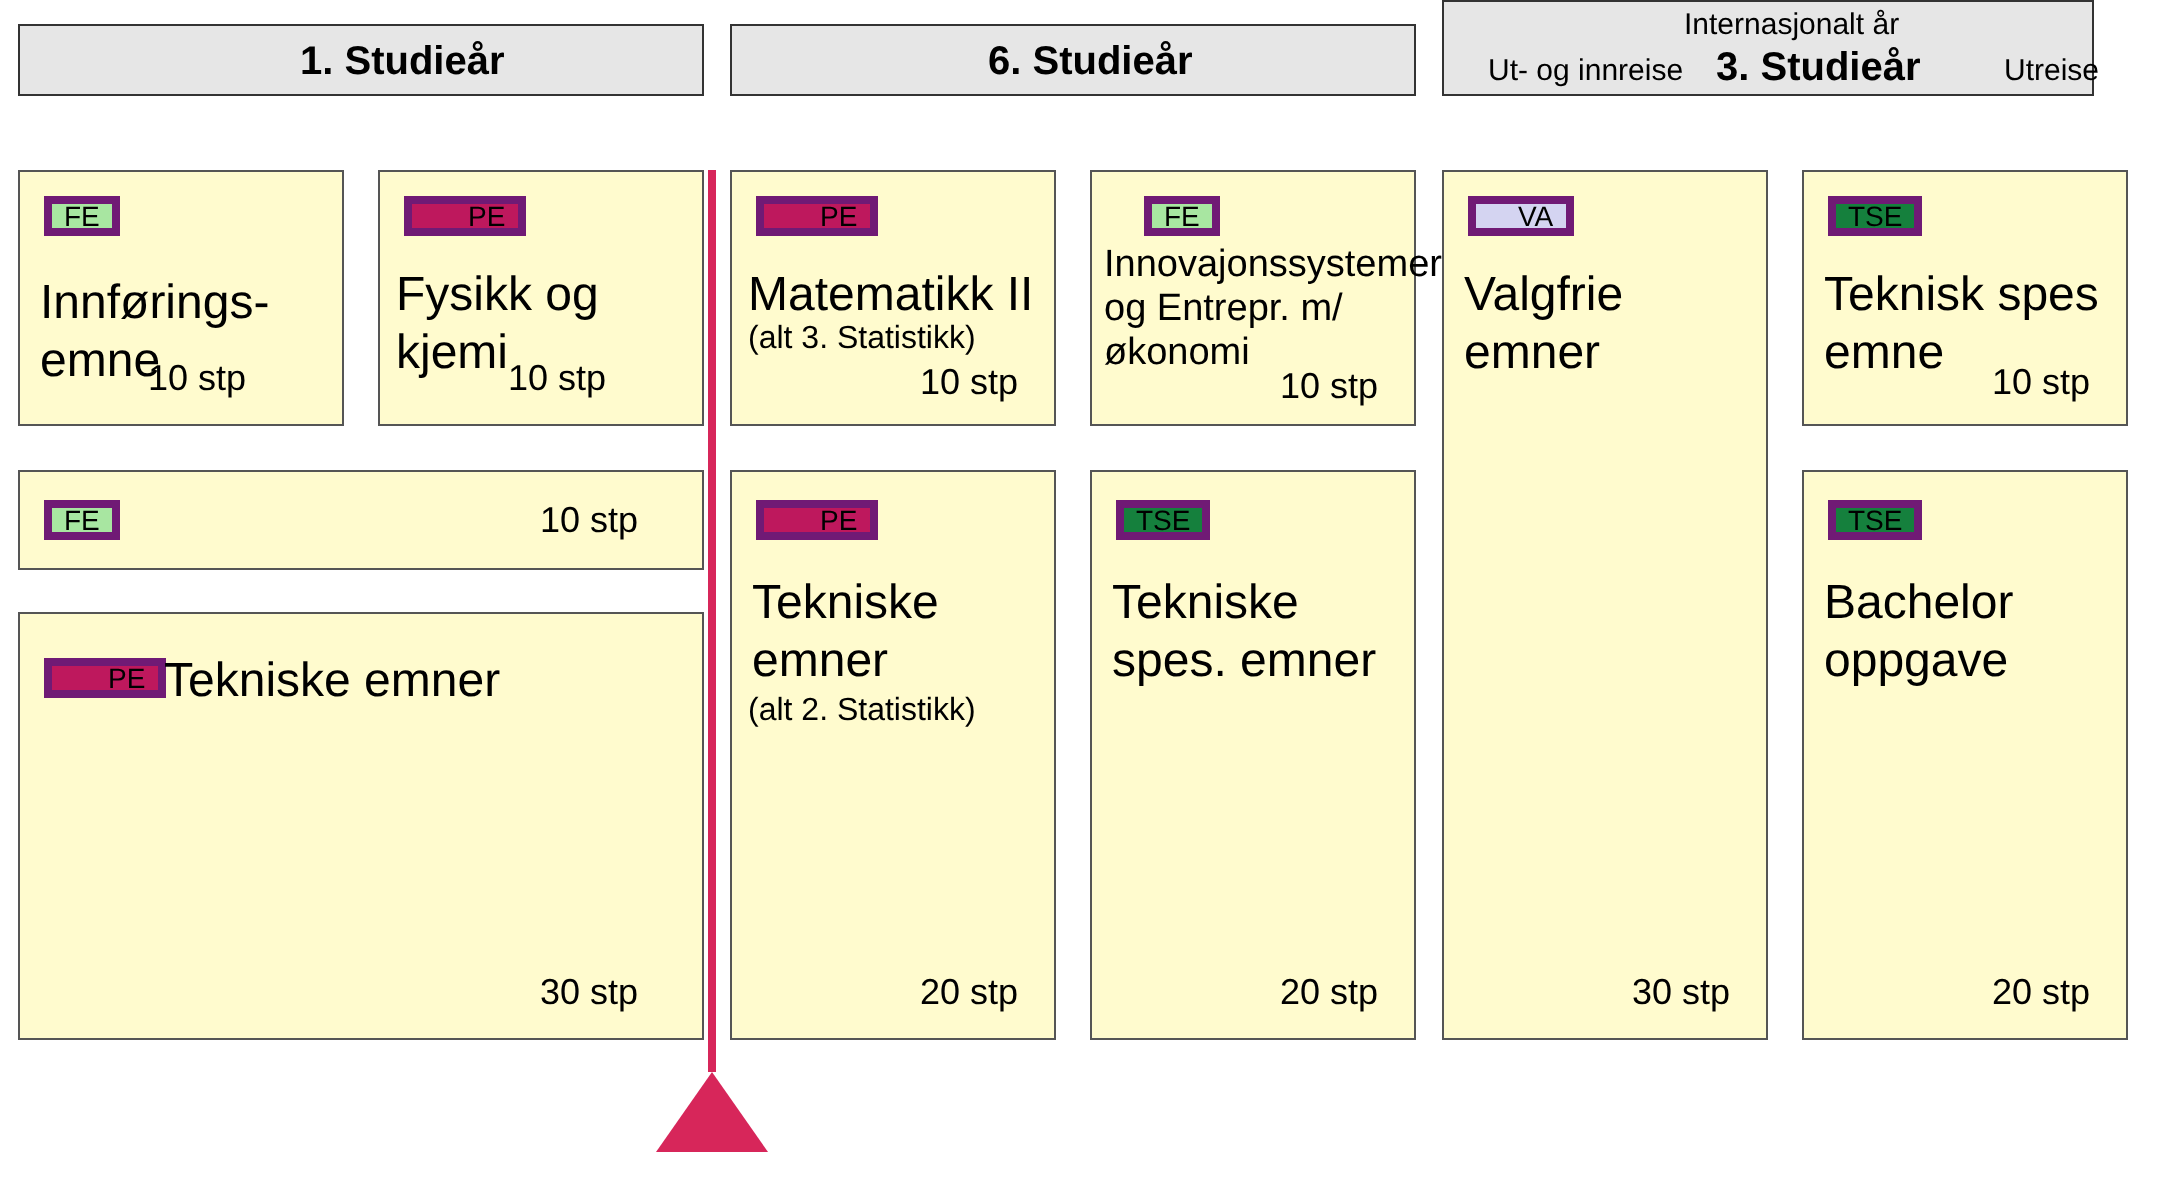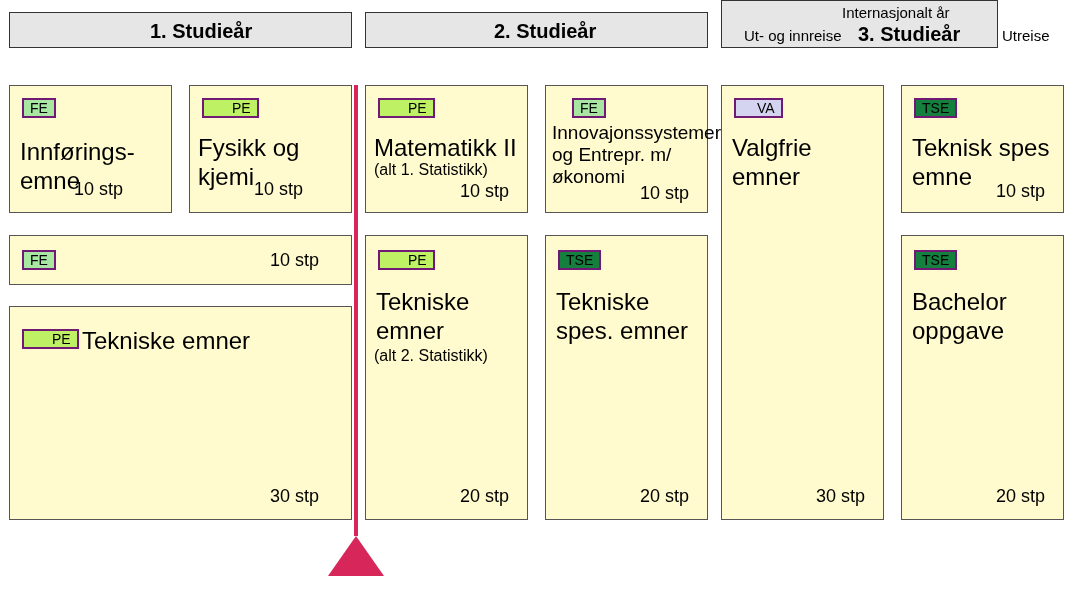--- a/index.html
+++ b/index.html
@@ -36,31 +36,31 @@
   .course {
     position: absolute;
     background: #fffbce;
     border: 1px solid #555;
     box-sizing: border-box;
   }
   .tag {
     position: absolute;
     font-size: 14px;
     padding: 0 6px;
-    border: 2px solid #701a75;
+    border: 4px solid #701a75;
     line-height: 18px;
     height: 20px;
     box-sizing: border-box;
     display: flex;
     align-items: center;
     justify-content: center;
     font-weight: normal;
   }
   .tag-FE  { background: #a8e6a1; }
-  .tag-PE  { background: #bef264; padding-left: 28px; }
+  .tag-PE  { background: #be185d; padding-left: 28px; }
   .tag-TSE { background: #15803d; }
   .tag-VA  { background: #d4d4f1; }
   .title {
     position: absolute;
     font-size: 24px;
     line-height: 1.2;
     white-space: pre-line;
   }
   .subtitle {
     position: absolute;
@@ -88,24 +88,24 @@
 </head>
 <body>
 
 <div class="canvas">
 
   <div class="year-header" style="left:9px; top:12px; width:343px; height:36px;">
     <span class="main-label" style="left:140px; top:7px;">1. Studieår</span>
   </div>
 
   <div class="year-header" style="left:365px; top:12px; width:343px; height:36px;">
-    <span class="main-label" style="left:128px; top:7px;">2. Studieår</span>
+    <span class="main-label" style="left:128px; top:7px;">6. Studieår</span>
   </div>
 
-  <div class="year-header" style="left:721px; top:0px; width:277px; height:48px;">
+  <div class="year-header" style="left:721px; top:0px; width:326px; height:48px;">
     <span class="sub-label" style="left:120px; top:3px;">Internasjonalt år</span>
     <span class="sub-label" style="left:22px; top:26px;">Ut- og innreise</span>
     <span class="main-label" style="left:136px; top:22px;">3. Studieår</span>
     <span class="sub-label" style="left:280px; top:26px;">Utreise</span>
   </div>
 
   <div class="course" style="left:9px; top:85px; width:163px; height:128px;">
     <span class="tag tag-FE" style="left:12px; top:12px;">FE</span>
     <span class="title" style="left:10px; top:52px;">Innførings-
 emne</span>
@@ -129,21 +129,21 @@
     <span class="title" style="left:72px; top:20px;">Tekniske emner</span>
     <span class="credits" style="right:32px; bottom:12px;">30 stp</span>
   </div>
 
   <div class="divider" style="left:354px; top:85px; width:4px; height:451px;"></div>
   <div class="arrow-up" style="left:328px; top:536px;"></div>
 
   <div class="course" style="left:365px; top:85px; width:163px; height:128px;">
     <span class="tag tag-PE" style="left:12px; top:12px;">PE</span>
     <span class="title" style="left:8px; top:48px;">Matematikk II</span>
-    <span class="subtitle" style="left:8px; top:74px;">(alt 1. Statistikk)</span>
+    <span class="subtitle" style="left:8px; top:74px;">(alt 3. Statistikk)</span>
     <span class="credits" style="right:18px; bottom:10px;">10 stp</span>
   </div>
 
   <div class="course" style="left:545px; top:85px; width:163px; height:128px;">
     <span class="tag tag-FE" style="left:26px; top:12px;">FE</span>
     <span class="title" style="left:6px; top:36px; font-size:19px; line-height:1.15;">Innovajonssystemer
 og Entrepr. m/
 økonomi</span>
     <span class="credits" style="right:18px; bottom:8px;">10 stp</span>
   </div>

